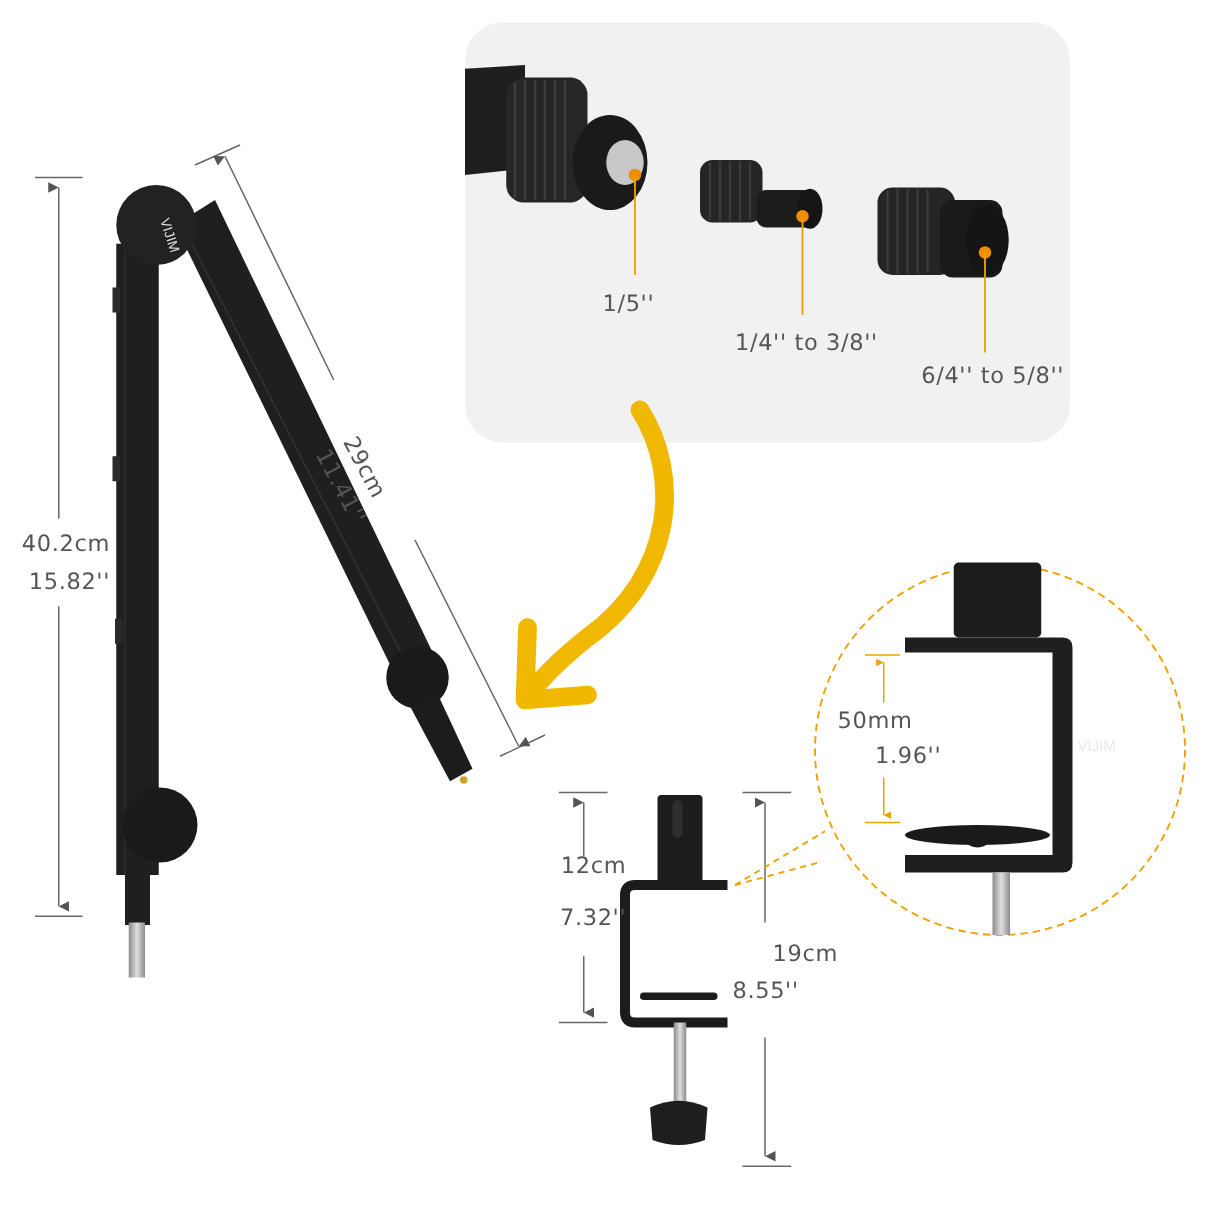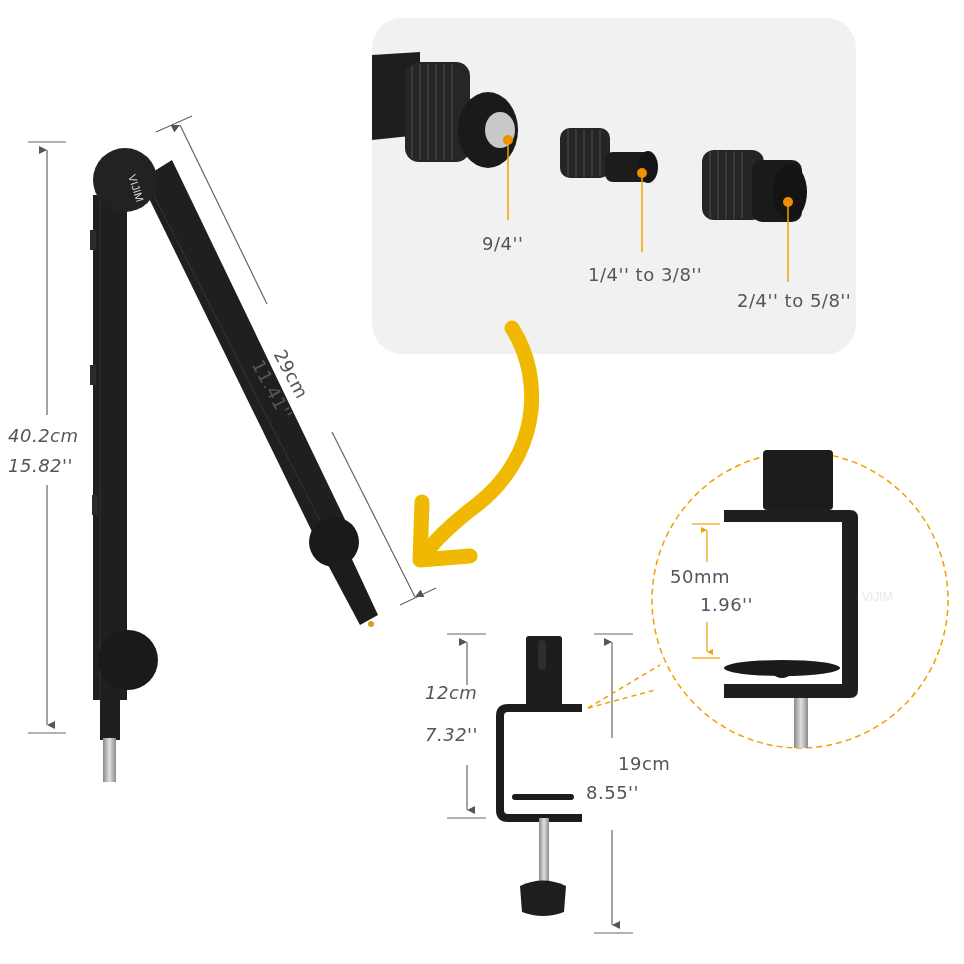--- a/index.html
+++ b/index.html
@@ -1,20 +1,20 @@
 <!DOCTYPE html>
 <html><head>
 <meta charset="utf-8">
 <style>
   html, body { margin: 0; padding: 0; background: #ffffff; }
   body { width: 964px; height: 964px; position: relative; overflow: hidden;
          font-family: "DejaVu Sans", "Liberation Sans", sans-serif; }
   .stage { position: absolute; left: 0; top: 0; width: 964px; height: 964px; }
   .lbl { position: absolute; color: #555555; font-size: 18px; line-height: 26px; letter-spacing: 0.5px; white-space: nowrap; }
-  .lbl.center { text-align: left; font-style: italic; }
+  .lbl.center { text-align: right; }
   .panel { position: absolute; left: 372px; top: 18px; width: 484px; height: 336px;
            background: #f1f1f1; border-radius: 30px; }
 </style>
 </head>
 <body>
 
 <div class="stage">
 
   <div class="panel"></div>
 
@@ -155,23 +155,23 @@
     </g>
     <g stroke="#f0a000" stroke-width="1.2">
       <line x1="692" y1="524" x2="720" y2="524"></line>
       <line x1="692" y1="658" x2="720" y2="658"></line>
       <line x1="707" y1="530" x2="707" y2="562" marker-start="url(#arrO)"></line>
       <line x1="707" y1="622" x2="707" y2="652" marker-end="url(#arrO)"></line>
     </g>
     <text x="862" y="601" fill="#e8e8e8" font-size="12" font-family="Liberation Sans, sans-serif">VIJIM</text>
   </svg>
 
-  <div class="lbl" style="left:482px;top:231px;">9/4''</div>
+  <div class="lbl" style="left:482px;top:231px;">1/5''</div>
   <div class="lbl" style="left:588px;top:262px;">1/4'' to 3/8''</div>
-  <div class="lbl" style="left:737px;top:288px;">2/4'' to 5/8''</div>
+  <div class="lbl" style="left:737px;top:288px;">6/4'' to 5/8''</div>
 
   <div class="lbl center" style="left:8px;top:423px;width:80px;">40.2cm</div>
   <div class="lbl center" style="left:8px;top:453px;width:80px;">15.82''</div>
 
   <div class="lbl" style="left:290px;top:345px;transform:rotate(62deg);transform-origin:left top;">29cm</div>
   <div class="lbl" style="left:268px;top:355px;transform:rotate(62deg);transform-origin:left top;">11.41''</div>
 
   <div class="lbl center" style="left:425px;top:680px;width:76px;">12cm</div>
   <div class="lbl center" style="left:425px;top:722px;width:76px;">7.32''</div>
 

